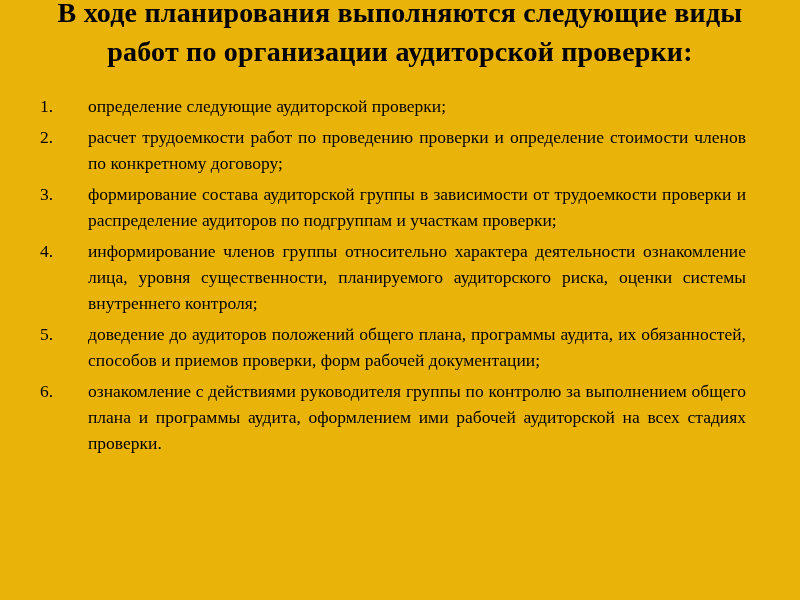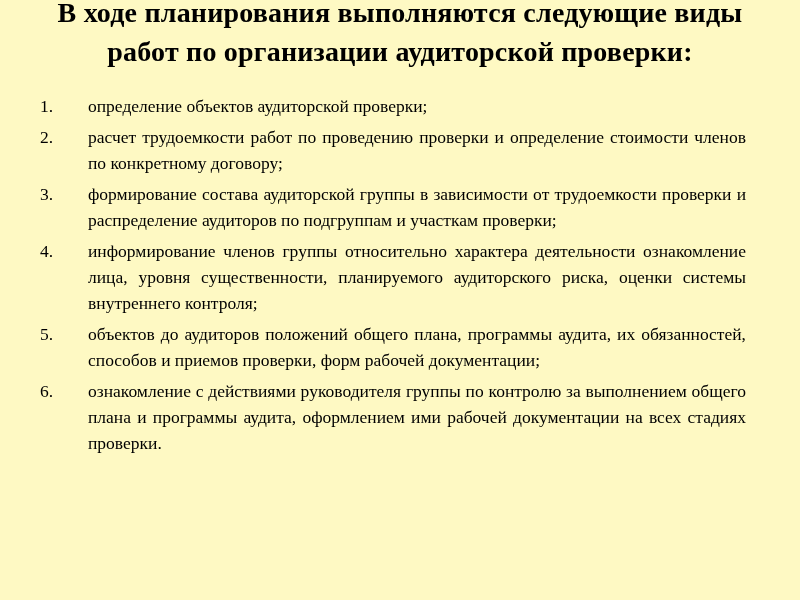--- a/index.html
+++ b/index.html
@@ -4,21 +4,21 @@
 <style>
   html, body {
     margin: 0;
     padding: 0;
     background: #ffffff;
   }
   .slide {
     position: relative;
     width: 800px;
     height: 600px;
-    background: #fef9c3;
+    background: #eab308;
     font-family: "Liberation Serif", "DejaVu Serif", serif;
     color: #000000;
     overflow: hidden;
     box-sizing: border-box;
   }
   .slide-title {
     margin: 0;
     padding: 0 30px;
     margin-top: -6px;
     font-size: 28px;
@@ -54,42 +54,42 @@
 <body>
 
 <div class="slide">
 
   <h1 class="slide-title">В ходе планирования выполняются следующие виды работ по организации аудиторской проверки:</h1>
 
   <div class="work-list">
 
     <div class="list-item">
       <span class="item-number">1.</span>
-      <div class="item-text">определение объектов аудиторской проверки;</div>
+      <div class="item-text">определение следующие аудиторской проверки;</div>
     </div>
 
     <div class="list-item">
       <span class="item-number">2.</span>
       <div class="item-text">расчет трудоемкости работ по проведению проверки и определение стоимости членов по конкретному договору;</div>
     </div>
 
     <div class="list-item">
       <span class="item-number">3.</span>
       <div class="item-text">формирование состава аудиторской группы в зависимости от трудоемкости проверки и распределение аудиторов по подгруппам и участкам проверки;</div>
     </div>
 
     <div class="list-item">
       <span class="item-number">4.</span>
       <div class="item-text">информирование членов группы относительно характера деятельности ознакомление лица, уровня существенности, планируемого аудиторского риска, оценки системы внутреннего контроля;</div>
     </div>
 
     <div class="list-item">
       <span class="item-number">5.</span>
-      <div class="item-text">объектов до аудиторов положений общего плана, программы аудита, их обязанностей, способов и приемов проверки, форм рабочей документации;</div>
+      <div class="item-text">доведение до аудиторов положений общего плана, программы аудита, их обязанностей, способов и приемов проверки, форм рабочей документации;</div>
     </div>
 
     <div class="list-item">
       <span class="item-number">6.</span>
-      <div class="item-text">ознакомление с действиями руководителя группы по контролю за выполнением общего плана и программы аудита, оформлением ими рабочей документации на всех стадиях проверки.</div>
+      <div class="item-text">ознакомление с действиями руководителя группы по контролю за выполнением общего плана и программы аудита, оформлением ими рабочей аудиторской на всех стадиях проверки.</div>
     </div>
 
   </div>
 </div>
 
 </body></html>

